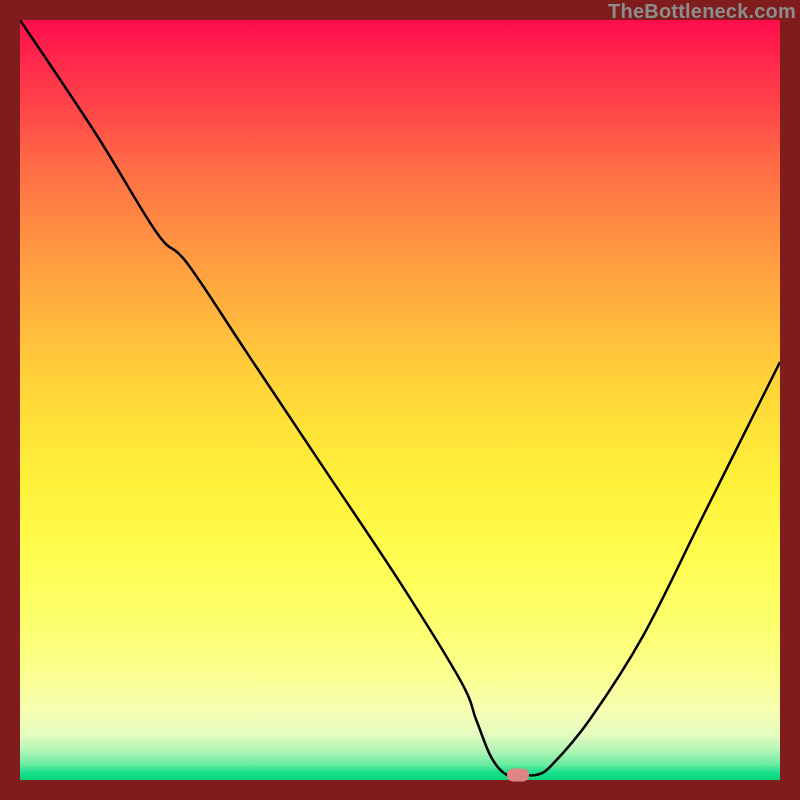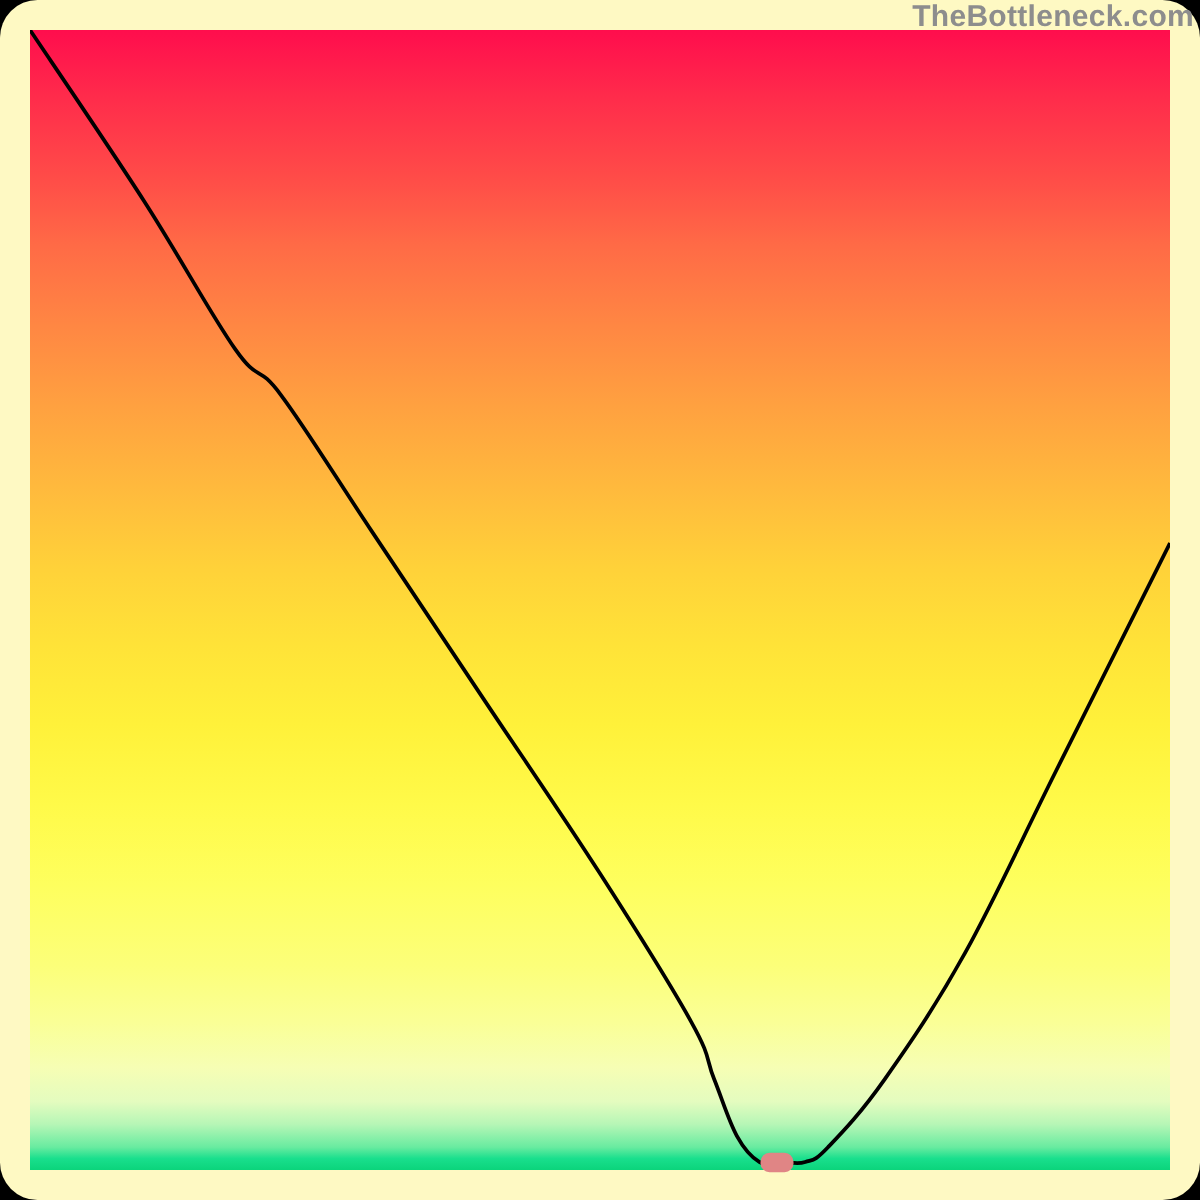--- a/index.html
+++ b/index.html
@@ -7,22 +7,21 @@
     padding: 0;
     width: 800px;
     height: 800px;
     background: #000;
     overflow: hidden;
   }
   .outer {
     position: relative;
     width: 800px;
     height: 800px;
-    background: #fef9c3;
-    border-radius: 25px;
+    background: #7f1d1d;
   }
   .plot {
     position: absolute;
     left: 20px;
     top: 20px;
     width: 760px;
     height: 760px;
   }
   .gradient {
     position: absolute;

